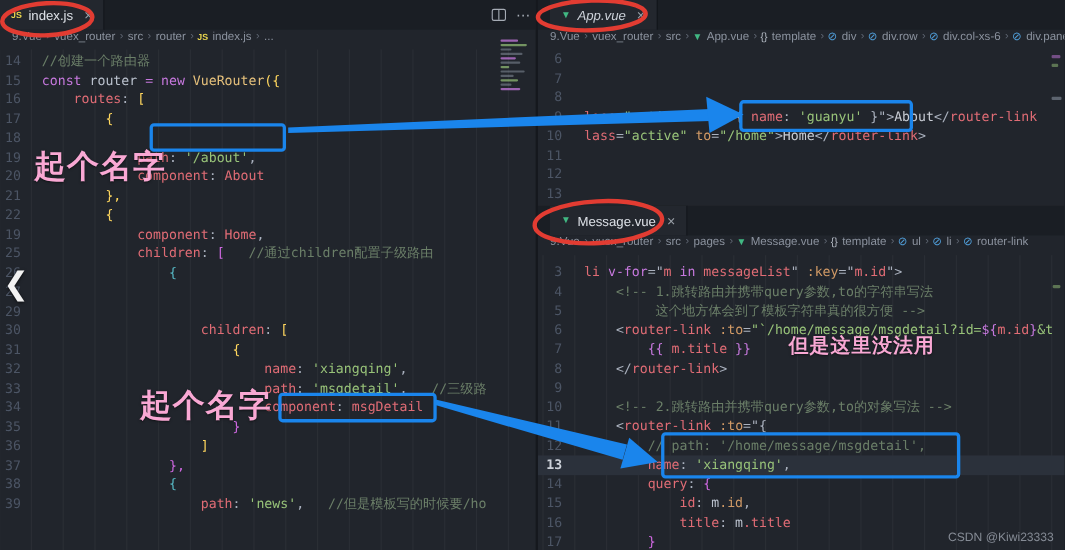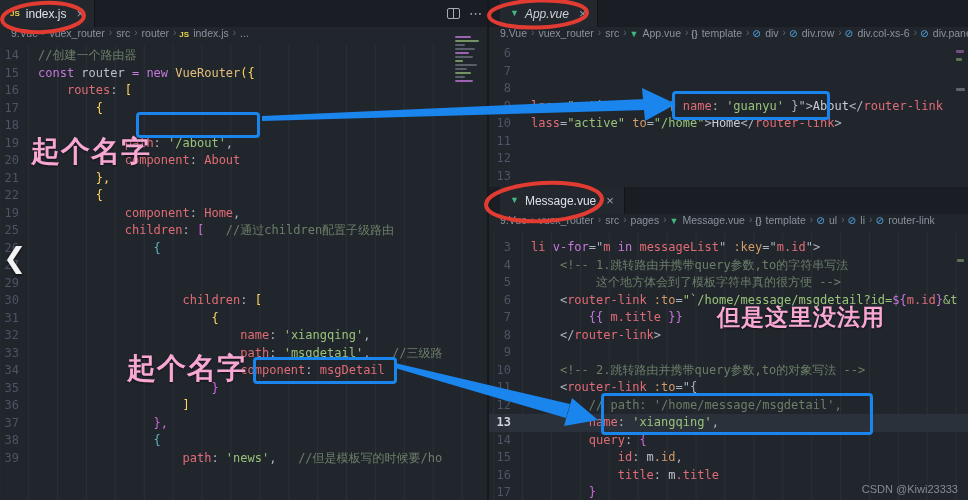--- a/index.html
+++ b/index.html
@@ -72,21 +72,21 @@
   .mm-p { background:#c678dd; opacity:.75; }
   .mm-g { background:#98c379; opacity:.7; }
   .mm-w { background:#9aa3b2; opacity:.45; }
   .mini-mark { position:absolute; border-radius:1px; opacity:.5; }
 
   
   .overlay { position:absolute; left:0; top:0; width:968px; height:500px; pointer-events:none; z-index:20; }
   .hl-box { position:absolute; border:3px solid #1a85ec; border-radius:4px; }
   .ann { position:absolute; font-weight:bold; color:#f9a8d4; text-shadow:0 1px 2px rgba(0,0,0,.55);
          font-size:29px; letter-spacing:1px; white-space:nowrap; }
-  .ann-small { font-size:23px; }
+  .ann-small { font-size:18px; }
   .nav-prev { position:absolute; left:3px; top:241px; font-size:28px; color:#f2f2f2; font-weight:bold;
               z-index:30; text-shadow:0 1px 3px rgba(0,0,0,.7); cursor:pointer; pointer-events:auto; }
   .watermark { position:absolute; right:10px; top:483px; font-size:11px; color:#858b95; z-index:25; }
   svg.overlay-svg { position:absolute; left:0; top:0; z-index:21; pointer-events:none; }
 </style>
 </head>
 <body>
 
 <div class="screen">
 

